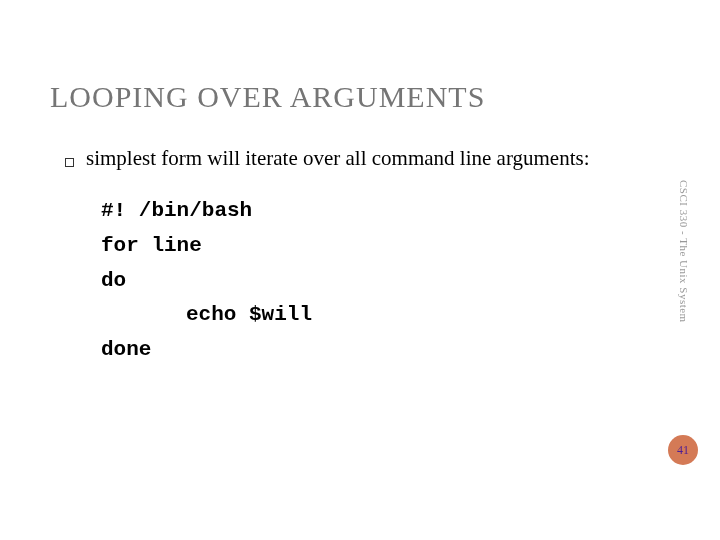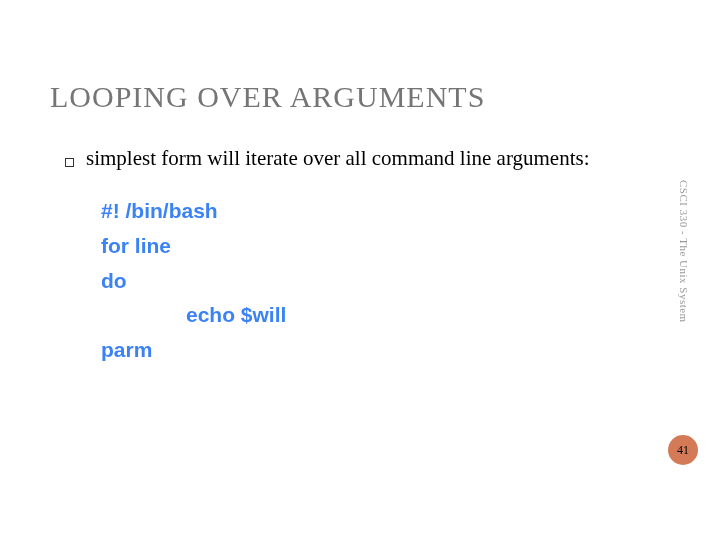--- a/index.html
+++ b/index.html
@@ -42,24 +42,24 @@
     flex-shrink: 0;
   }
   .bullet-text {
     font-family: Georgia, 'Times New Roman', serif;
     font-size: 21px;
     color: #000;
     line-height: 1.35;
   }
   .code-block {
     padding-left: 36px;
-    font-family: Liberation Sans, sans-serif;
+    font-family: Liberation Mono, monospace;
     font-size: 21px;
     font-weight: bold;
-    color: #3b82f6;
+    color: #000000;
     line-height: 1.65;
   }
   .code-line-indent {
     padding-left: 85px;
   }
   .side-text {
     position: absolute;
     right: 30px;
     top: 180px;
     writing-mode: vertical-rl;
@@ -73,21 +73,21 @@
     position: absolute;
     right: 22px;
     bottom: 75px;
     width: 30px;
     height: 30px;
     background: #d47a56;
     border-radius: 50%;
     display: flex;
     align-items: center;
     justify-content: center;
-    color: #000000;
+    color: #4c1d95;
     font-family: Georgia, serif;
     font-size: 12px;
   }
 </style>
 </head>
 <body>
 
 <div class="slide">
   <h1 class="title">LOOPING OVER ARGUMENTS</h1>
 
@@ -95,21 +95,21 @@
     <div class="bullet-item">
       <div class="bullet"></div>
       <div class="bullet-text">simplest form will iterate over all command line arguments:</div>
     </div>
 
     <div class="code-block">
       <div>#! /bin/bash</div>
       <div>for line</div>
       <div>do</div>
       <div class="code-line-indent">echo $will</div>
-      <div>parm</div>
+      <div>done</div>
     </div>
   </div>
 
   <div class="side-text">CSCI 330 - The Unix System</div>
 
   <div class="page-badge">
     <span>41</span>
   </div>
 </div>
 

